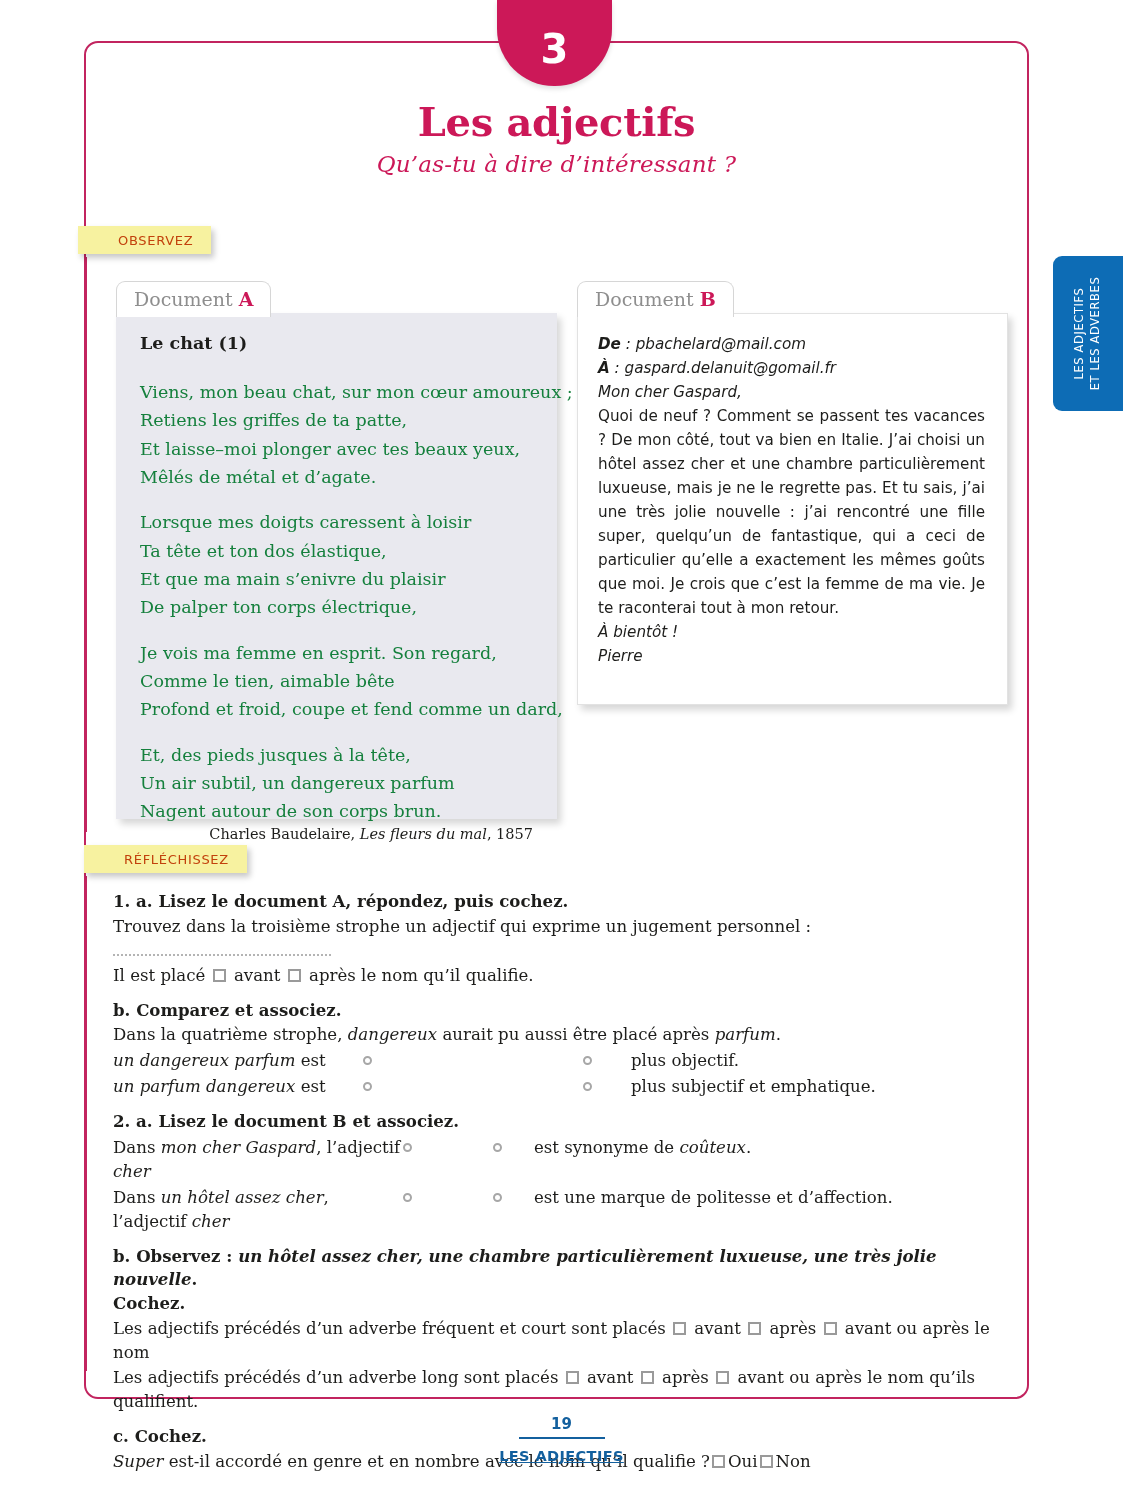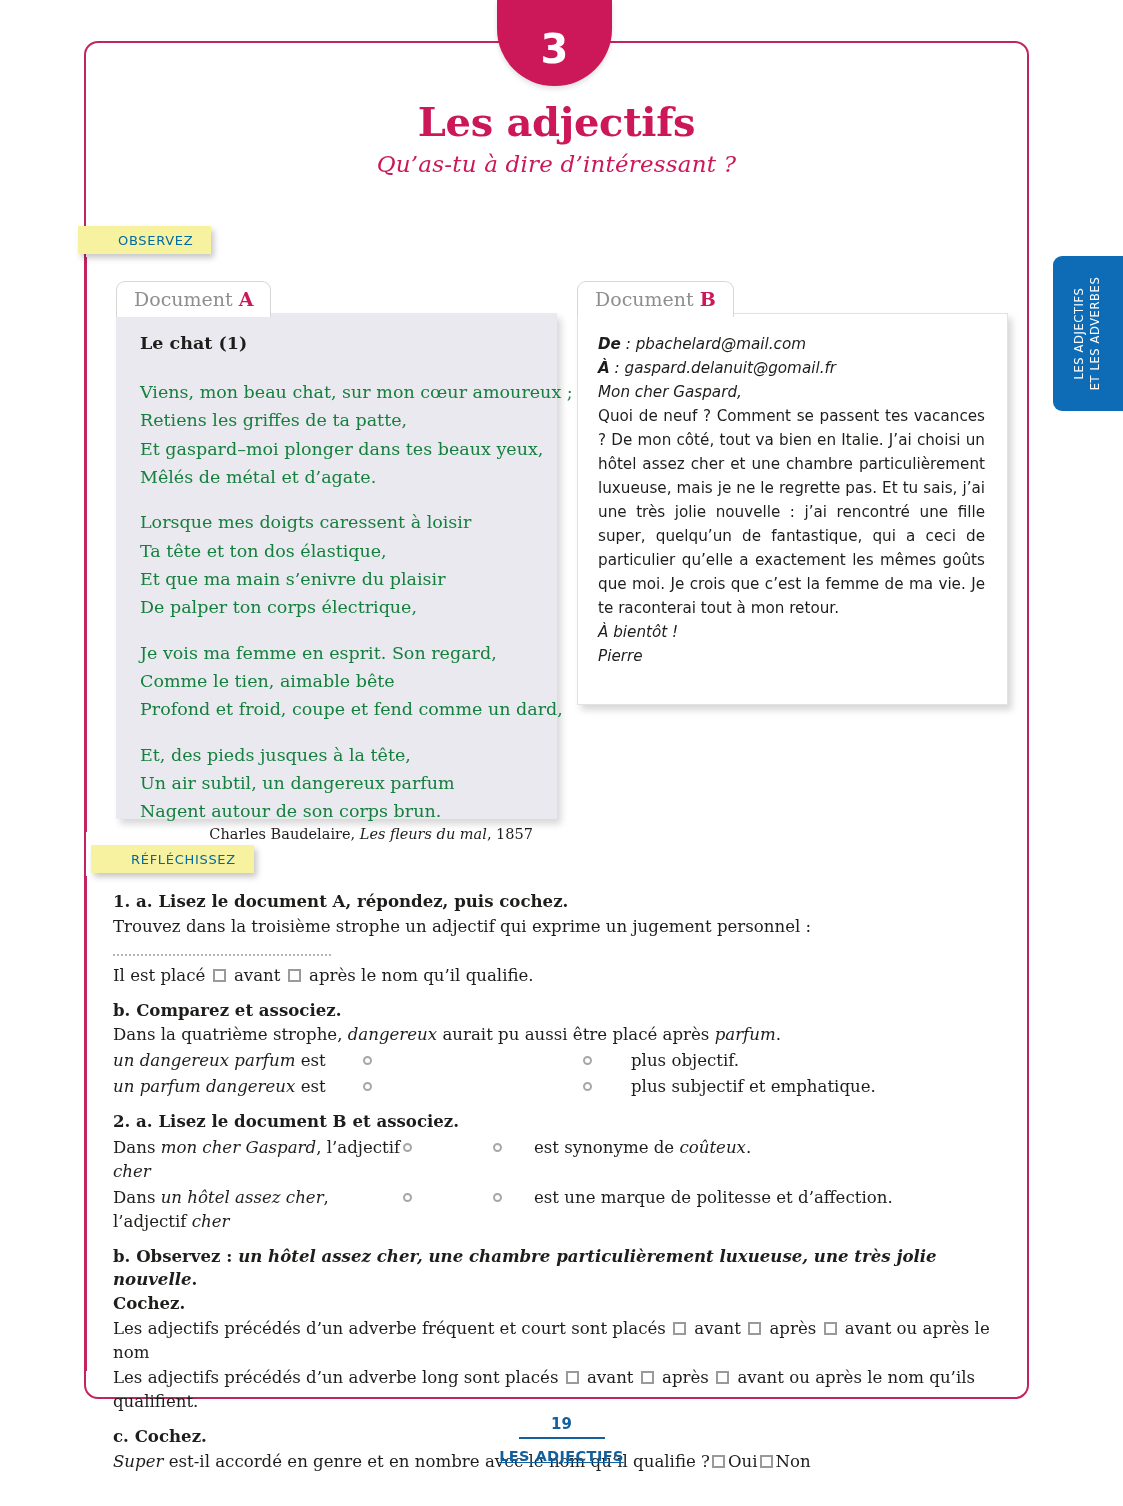--- a/index.html
+++ b/index.html
@@ -63,21 +63,21 @@
     font-size: 23px;
     color: #cc1858;
     margin-top: 6px;
     letter-spacing: 0.2px;
   }
 
   
   .section-label {
     position: absolute;
     background: #f7f2a0;
-    color: #0369a1;
+    color: #c2410c;
     font-family: "DejaVu Sans", sans-serif;
     font-size: 13px;
     letter-spacing: 0.7px;
     padding: 7px 18px 6px 40px;
     box-shadow: 3px 4px 6px rgba(0,0,0,0.22);
     z-index: 4;
   }
 
   
   .zone-rule {
@@ -279,21 +279,21 @@
 <div class="doc-tab" style="left:116px; top:281px;">
   <span>Document </span><b>A</b>
 </div>
 
 <div id="doc-a-panel">
   <div class="poem-title">Le chat (1)</div>
 
   <div class="stanza">
     <div>Viens, mon beau chat, sur mon cœur amoureux ;</div>
     <div>Retiens les griffes de ta patte,</div>
-    <div>Et gaspard–moi plonger dans tes beaux yeux,</div>
+    <div>Et laisse–moi plonger avec tes beaux yeux,</div>
     <div>Mêlés de métal et d’agate.</div>
   </div>
 
   <div class="stanza">
     <div>Lorsque mes doigts caressent à loisir</div>
     <div>Ta tête et ton dos élastique,</div>
     <div>Et que ma main s’enivre du plaisir</div>
     <div>De palper ton corps électrique,</div>
   </div>
 
@@ -318,21 +318,21 @@
 
 <div id="doc-b-panel">
   <div class="mail-line"><b>De</b><span> : pbachelard@mail.com</span></div>
   <div class="mail-line"><b>À</b><span> : gaspard.delanuit@gomail.fr</span></div>
   <div class="mail-line">Mon cher Gaspard,</div>
   <div class="mail-body">Quoi de neuf ? Comment se passent tes vacances ? De mon côté, tout va bien en Italie. J’ai choisi un hôtel assez cher et une chambre particulièrement luxueuse, mais je ne le regrette pas. Et tu sais, j’ai une très jolie nouvelle : j’ai rencontré une fille super, quelqu’un de fantastique, qui a ceci de particulier qu’elle a exactement les mêmes goûts que moi. Je crois que c’est la femme de ma vie. Je te raconterai tout à mon retour.</div>
   <div class="mail-line">À bientôt !</div>
   <div class="mail-line">Pierre</div>
 </div>
 
-<div class="section-label" style="left:91px; top:845px;">RÉFLÉCHISSEZ</div>
+<div class="section-label" style="left:84px; top:845px;">RÉFLÉCHISSEZ</div>
 <div class="zone-rule" style="left:85px; top:876px; height:495px;"></div>
 
 <div id="exercises">
 
   <div class="q-head">1. a. Lisez le document A, répondez, puis cochez.</div>
   <div class="q-line">
     <span>Trouvez dans la troisième strophe un adjectif qui exprime un jugement personnel :</span>
     <span class="dotted-fill" style="width:218px;"></span>
   </div>
   <div class="q-line">

